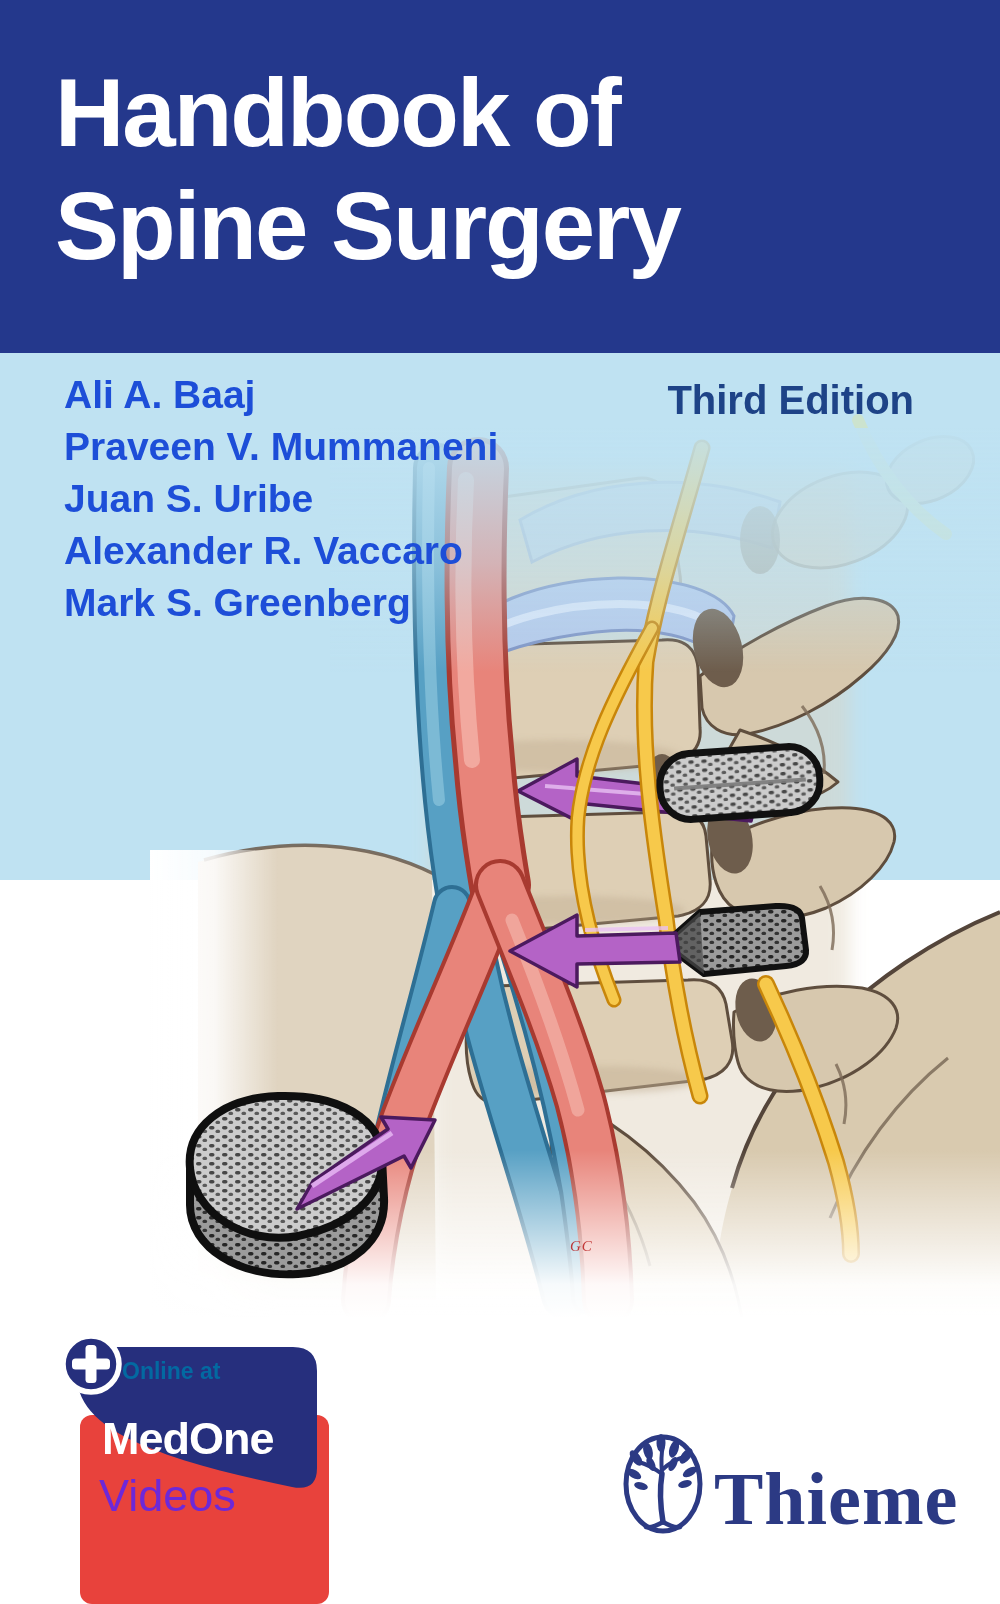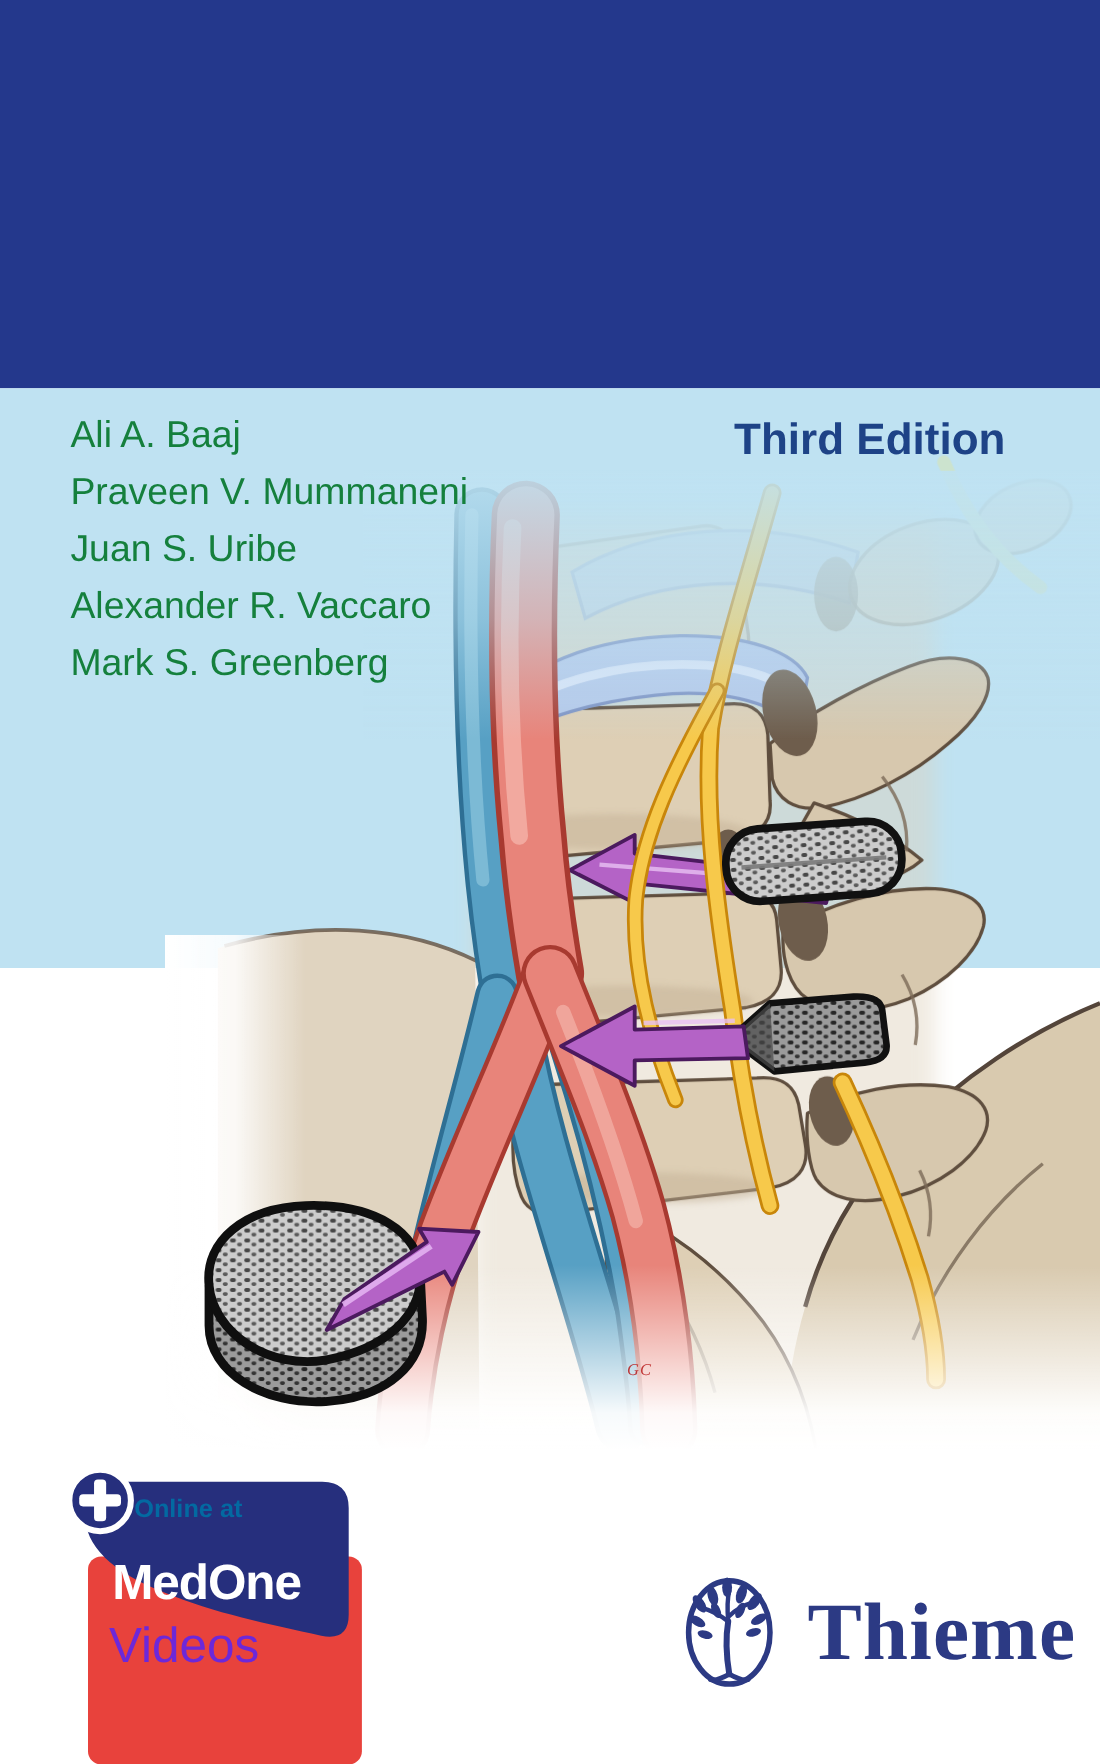--- a/index.html
+++ b/index.html
@@ -2,32 +2,32 @@
 <html><head>
 <meta charset="utf-8">
 <style>
   html,body{margin:0;padding:0;background:#e9e9e9;}
   .cover{position:relative;width:1000px;height:1604px;background:#ffffff;overflow:hidden;
          font-family:"Liberation Sans",sans-serif;margin:0 auto;}
   .header-block{position:absolute;top:0;left:0;width:1000px;height:353px;background:#24388c;}
   .band-block{position:absolute;top:353px;left:0;width:1000px;height:527px;background:#bfe2f2;}
   .title{position:absolute;top:56px;left:55px;color:#ffffff;font-weight:bold;
          font-size:96px;line-height:1.18;letter-spacing:-2px;}
-  .authors{position:absolute;top:369px;left:64px;color:#15803d;font-size:34px;
-           font-weight:normal;line-height:52px;}
+  .authors{position:absolute;top:369px;left:64px;color:#1d4ed8;font-size:39px;
+           font-weight:bold;line-height:52px;}
   .edition{position:absolute;top:378px;right:86px;color:#1e4387;font-size:40px;font-weight:bold;}
   svg.art{position:absolute;top:0;left:0;}
   .sig{position:absolute;left:570px;top:1238px;font-family:"Liberation Serif",serif;
        font-style:italic;font-size:15px;color:#b91c1c;opacity:.85;letter-spacing:1px;}
   .badge{position:absolute;left:50px;top:1320px;width:300px;height:284px;}
   .badge svg{position:absolute;left:0;top:0;}
   .badge .t1{position:absolute;left:72px;top:38px;font-size:23px;color:#0369a1;font-weight:bold;}
   .badge .t2{position:absolute;left:52px;top:61px;font-size:45px;color:#fff;font-weight:bold;letter-spacing:-1px;margin-top:32px;}
   .badge .t3{position:absolute;left:49px;top:150px;font-size:45px;color:#6d28d9;font-weight:normal;}
-  .thieme{position:absolute;left:620px;top:1432px;display:flex;align-items:center;gap:28px;}
+  .thieme{position:absolute;left:620px;top:1432px;display:flex;align-items:flex-end;gap:8px;}
   .thieme .word{font-family:"Liberation Serif",serif;font-weight:bold;font-size:74px;
                 color:#2c3a84;letter-spacing:1px;line-height:1;}
 </style>
 </head>
 <body>
 
 <div class="cover">
 
   <div class="header-block"></div>
   <div class="band-block"></div>
@@ -191,20 +191,24 @@
       <path d="M190,1170 L190,1205 C190,1248 240,1278 298,1274 C352,1270 386,1240 384,1198 L382,1158 Z" fill="url(#meshD)" stroke="#0f0f0f" stroke-width="8" stroke-linejoin="round"></path>
       <path d="M190,1168 C186,1128 222,1098 278,1096 C340,1094 382,1120 382,1158 C384,1196 350,1226 298,1236 C244,1246 194,1212 190,1168 Z" fill="url(#meshL)" stroke="#0f0f0f" stroke-width="8" stroke-linejoin="round"></path>
     </g>
 
     <g>
       <polygon points="297,1209 313,1181 388,1129 381,1117 435,1120 411,1168 404,1156" fill="#b463c6" stroke="#4b1a5e" stroke-width="3.5" stroke-linejoin="round"></polygon>
       <path d="M312,1186 L392,1133" stroke="#e2b0ef" stroke-width="5" fill="none" opacity="0.9"></path>
     </g>
   </svg>
 
+  <div class="title">
+    <div>Handbook of</div>
+    <div>Spine Surgery</div>
+  </div>
 
   <div class="authors">
     <div>Ali A. Baaj</div>
     <div>Praveen V. Mummaneni</div>
     <div>Juan S. Uribe</div>
     <div>Alexander R. Vaccaro</div>
     <div>Mark S. Greenberg</div>
   </div>
 
   <div class="edition">Third Edition</div>

